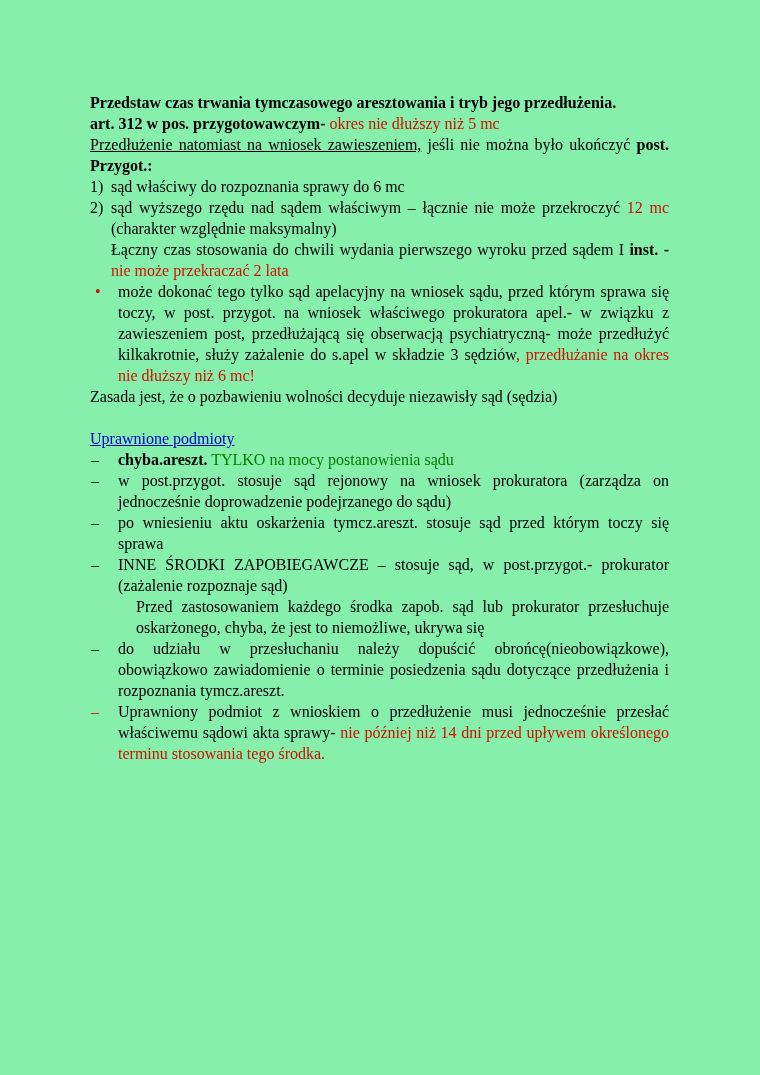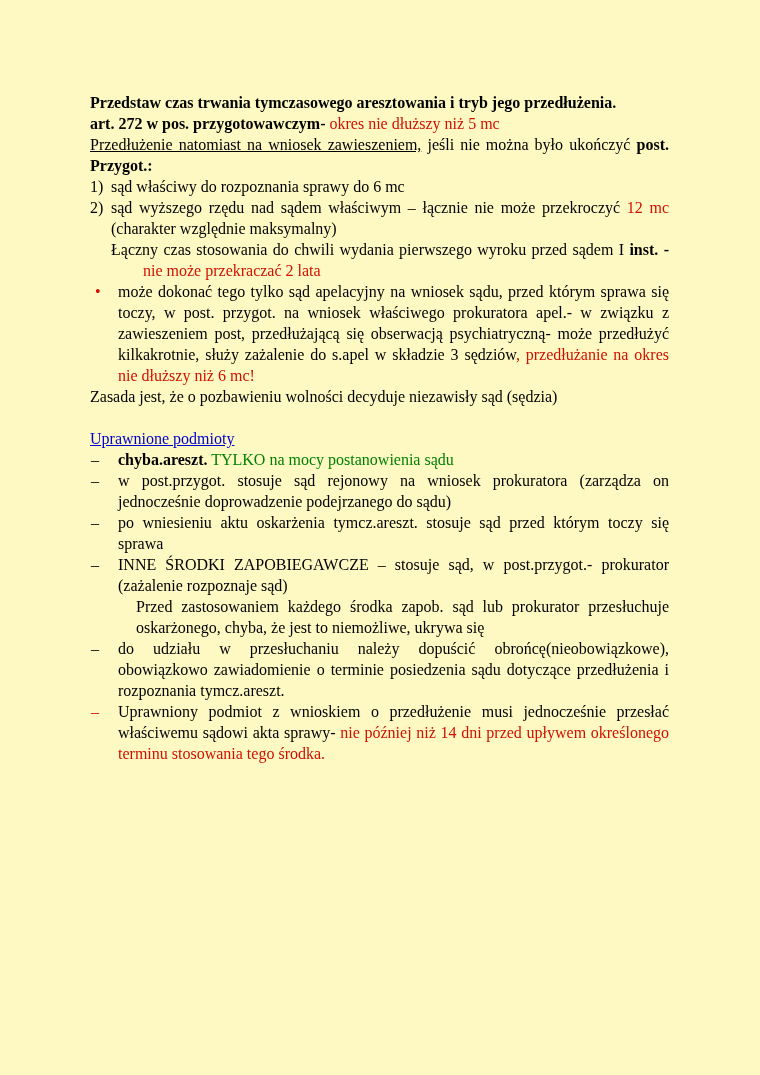--- a/index.html
+++ b/index.html
@@ -1,21 +1,21 @@
 <!DOCTYPE html>
 <html><head>
 <meta charset="utf-8">
 <style>
   * { box-sizing: border-box; }
   html, body { margin: 0; padding: 0; background: #ffffff; }
   .page {
     position: relative;
     width: 760px;
     height: 1075px;
-    background: #fef9c3;
+    background: #86efac;
     overflow: hidden;
     font-family: "Liberation Serif", "DejaVu Serif", serif;
     font-size: 16px;
     line-height: 21px;
     color: #000000;
   }
   .content { padding: 92px 91px 0 90px; }
   .para { margin: 0; text-align: justify; }
   .li { display: flex; margin: 0; }
   .li .li-text { flex: 1 1 auto; text-align: justify; }
@@ -27,35 +27,35 @@
   .gap-above { margin-top: 21px; }
 </style>
 </head>
 <body>
 
 <div class="page">
   <div class="content">
 
     <p class="para"><span style="font-weight: bold;">Przedstaw czas trwania tymczasowego aresztowania i tryb jego przedłużenia.</span></p>
 
-    <p class="para"><span style="font-weight: bold;">art. 272 w pos. przygotowawczym- </span><span style="color: rgb(208, 16, 0);">okres nie dłuższy niż 5 mc</span></p>
+    <p class="para"><span style="font-weight: bold;">art. 312 w pos. przygotowawczym- </span><span style="color: rgb(208, 16, 0);">okres nie dłuższy niż 5 mc</span></p>
 
     <p class="para"><span style="text-decoration: underline;">Przedłużenie natomiast na wniosek zawieszeniem,</span><span> jeśli nie można było ukończyć </span><span style="font-weight: bold;">post. Przygot.:</span></p>
 
     <div class="li num">
       <span class="marker"><span>1)</span></span>
       <span class="li-text"><span>sąd właściwy do rozpoznania sprawy do 6 mc</span></span>
     </div>
 
     <div class="li num">
       <span class="marker"><span>2)</span></span>
       <span class="li-text"><span>sąd wyższego rzędu nad sądem właściwym – łącznie nie może przekroczyć </span><span style="color: rgb(208, 16, 0);">12 mc</span><span> (charakter względnie maksymalny)</span></span>
     </div>
 
-    <p class="para indent-num"><span>Łączny czas stosowania do chwili wydania pierwszego wyroku przed sądem I </span><span style="font-weight: bold;">inst.</span><span style="font-weight: bold;"> - </span><span style="color: rgb(208, 16, 0); margin-left: 32px;">nie może przekraczać 2 lata</span></p>
+    <p class="para indent-num"><span>Łączny czas stosowania do chwili wydania pierwszego wyroku przed sądem I </span><span style="font-weight: bold;">inst.</span><span style="font-weight: bold;"> - </span><span style="color: rgb(208, 16, 0);">nie może przekraczać 2 lata</span></p>
 
     <div class="li bullet">
       <span class="marker"><span style="color: rgb(208, 16, 0);">•</span></span>
       <span class="li-text"><span>może dokonać tego tylko sąd apelacyjny na wniosek sądu, przed którym sprawa się toczy, w post. przygot. na wniosek właściwego prokuratora apel.- w związku z zawieszeniem post, przedłużającą się obserwacją psychiatryczną- może przedłużyć kilkakrotnie, służy zażalenie do s.apel w składzie 3 sędziów</span><span style="color: rgb(208, 16, 0);">, przedłużanie na okres nie dłuższy niż 6 mc!</span></span>
     </div>
 
     <p class="para"><span>Zasada jest, że o pozbawieniu wolności decyduje niezawisły sąd (sędzia)</span></p>
 
     <p class="para gap-above"><span style="color: rgb(0, 0, 204); text-decoration: underline;">Uprawnione podmioty</span></p>
 

